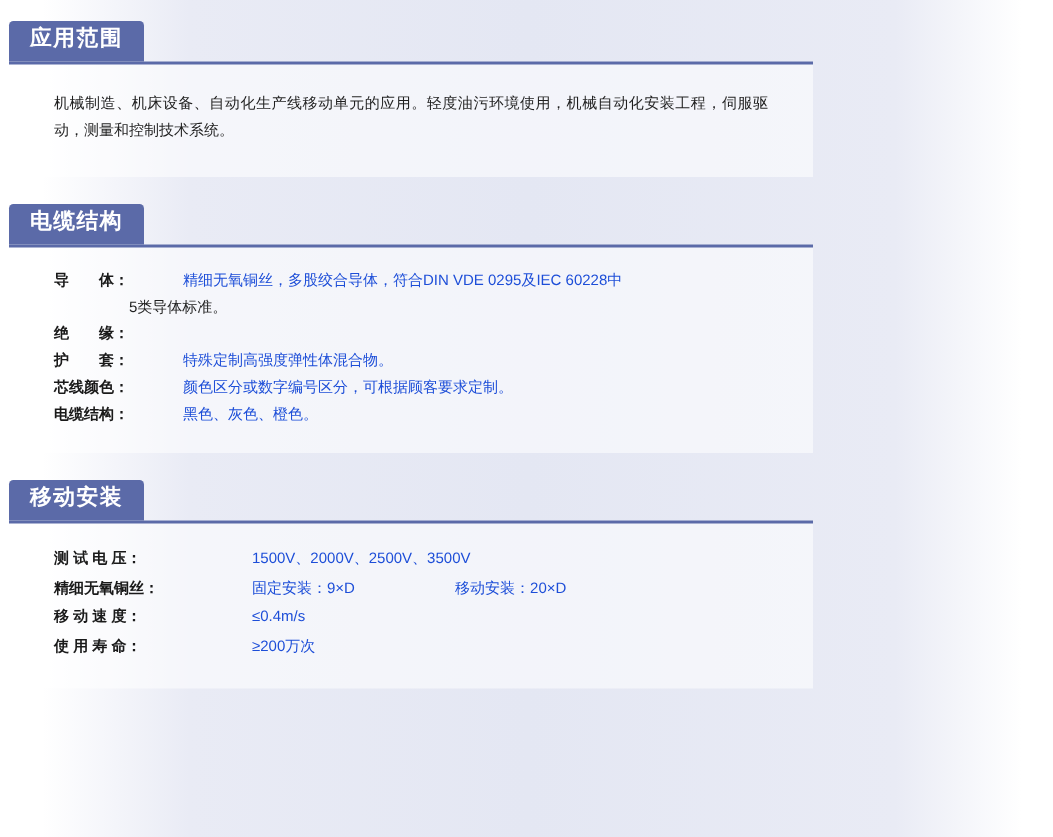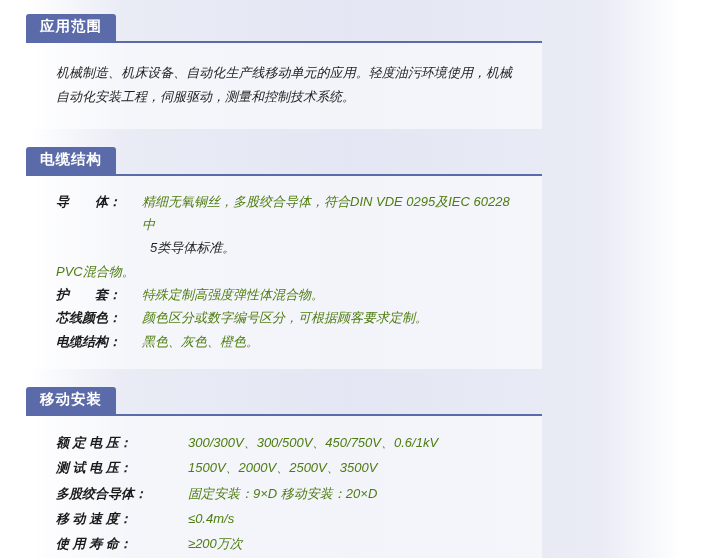--- a/index.html
+++ b/index.html
@@ -13,21 +13,21 @@
     font-family: "Liberation Sans", sans-serif;
     color: #2b2b2b;
     position: relative;
     overflow: hidden;
   }
   .page {
     position: relative;
     width: 564px;
     height: 558px;
     box-sizing: border-box;
-    padding: 14px 22px 0 26px;
+    padding: 14px 22px 0 6px;
   }
 
   
   .section-head {
     display: inline-block;
     background: #5b6aa8;
     color: #ffffff;
     font-size: 14.5px;
     font-weight: bold;
     letter-spacing: 1px;
@@ -35,24 +35,23 @@
     border-radius: 3px 3px 0 0;
     line-height: 1.1;
   }
   .section {
     margin-bottom: 18px;
   }
   .section-body {
     background: rgba(255,255,255,0.55);
     border-top: 2px solid #5b6aa8;
     padding: 16px 26px 16px 26px;
-    font-size: 13px;
+    font-size: 10px;
     line-height: 1.75;
     color: #1f1f1f;
-    font-style: italic;
   }
   .sec-apply .section-body {
     padding: 18px 30px 20px 30px;
   }
   .para {
     margin: 0;
     text-align: justify;
     line-height: 1.85;
   }
 
@@ -66,42 +65,43 @@
     line-height: 1.8;
   }
   .defrow .term {
     font-weight: bold;
     white-space: pre;
     flex: 0 0 auto;
     color: #1a1a1a;
   }
   .defrow .desc {
     flex: 1 1 auto;
-    color: #4d7c0f;
+    color: #1d4ed8;
   }
   .sec-struct .term {
     min-width: 86px;
   }
   .sec-struct .section-body {
     padding: 14px 26px 16px 30px;
   }
   .sec-spec .term {
     min-width: 132px;
   }
   .sec-spec .section-body {
     padding: 14px 26px 18px 30px;
   }
   .sec-spec .defrow {
     line-height: 1.95;
   }
   .sub-line {
-    margin-left: 94px;
+    margin-left: 50px;
   }
   .second-col {
     display: inline-block;
+    margin-left: 64px;
   }
 </style>
 </head>
 <body>
 
 <div class="page">
 
   <div class="section sec-apply">
     <div class="section-head">应用范围</div>
     <div class="section-body">
@@ -112,21 +112,21 @@
   <div class="section sec-struct">
     <div class="section-head">电缆结构</div>
     <div class="section-body">
       <div class="deflist">
         <div class="defrow">
           <span class="term">导　　体：</span>
           <span class="desc">精细无氧铜丝，多股绞合导体，符合DIN VDE 0295及IEC 60228中</span>
         </div>
         <div class="sub-line">5类导体标准。</div>
         <div class="defrow">
-          <span class="desc">PVC混合物。</span>
+          <span class="term">绝　　缘：</span>
         </div>
         <div class="defrow">
           <span class="term">护　　套：</span>
           <span class="desc">特殊定制高强度弹性体混合物。</span>
         </div>
         <div class="defrow">
           <span class="term">芯线颜色：</span>
           <span class="desc">颜色区分或数字编号区分，可根据顾客要求定制。</span>
         </div>
         <div class="defrow">
@@ -135,29 +135,25 @@
         </div>
       </div>
     </div>
   </div>
 
   <div class="section sec-spec">
     <div class="section-head">移动安装</div>
     <div class="section-body">
       <div class="deflist">
         <div class="defrow">
-          <span class="term">额 定 电 压：</span>
-          <span class="desc">300/300V、300/500V、450/750V、0.6/1kV</span>
-        </div>
-        <div class="defrow">
           <span class="term">测 试 电 压：</span>
           <span class="desc">1500V、2000V、2500V、3500V</span>
         </div>
         <div class="defrow">
-          <span class="term">多股绞合导体：</span>
+          <span class="term">精细无氧铜丝：</span>
           <span class="desc">
             <span>固定安装：9×D</span>
             <span class="second-col">移动安装：20×D</span>
           </span>
         </div>
         <div class="defrow">
           <span class="term">移 动 速 度：</span>
           <span class="desc">≤0.4m/s</span>
         </div>
         <div class="defrow">

